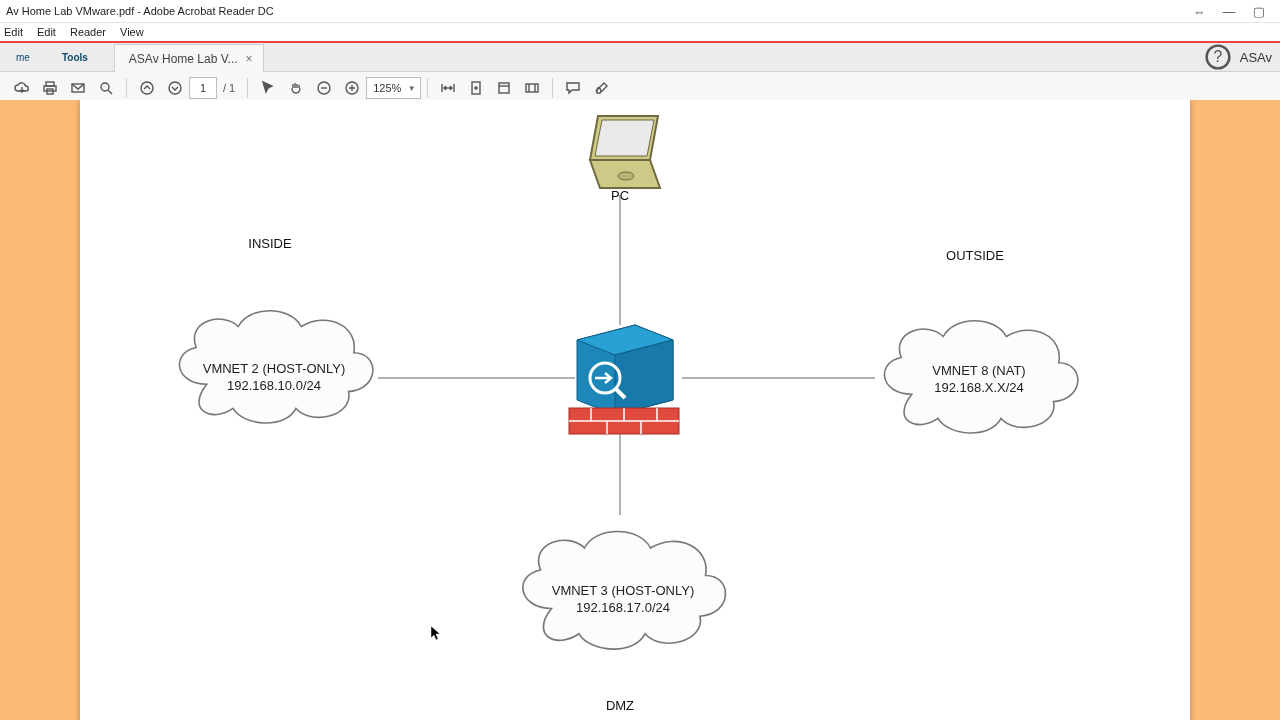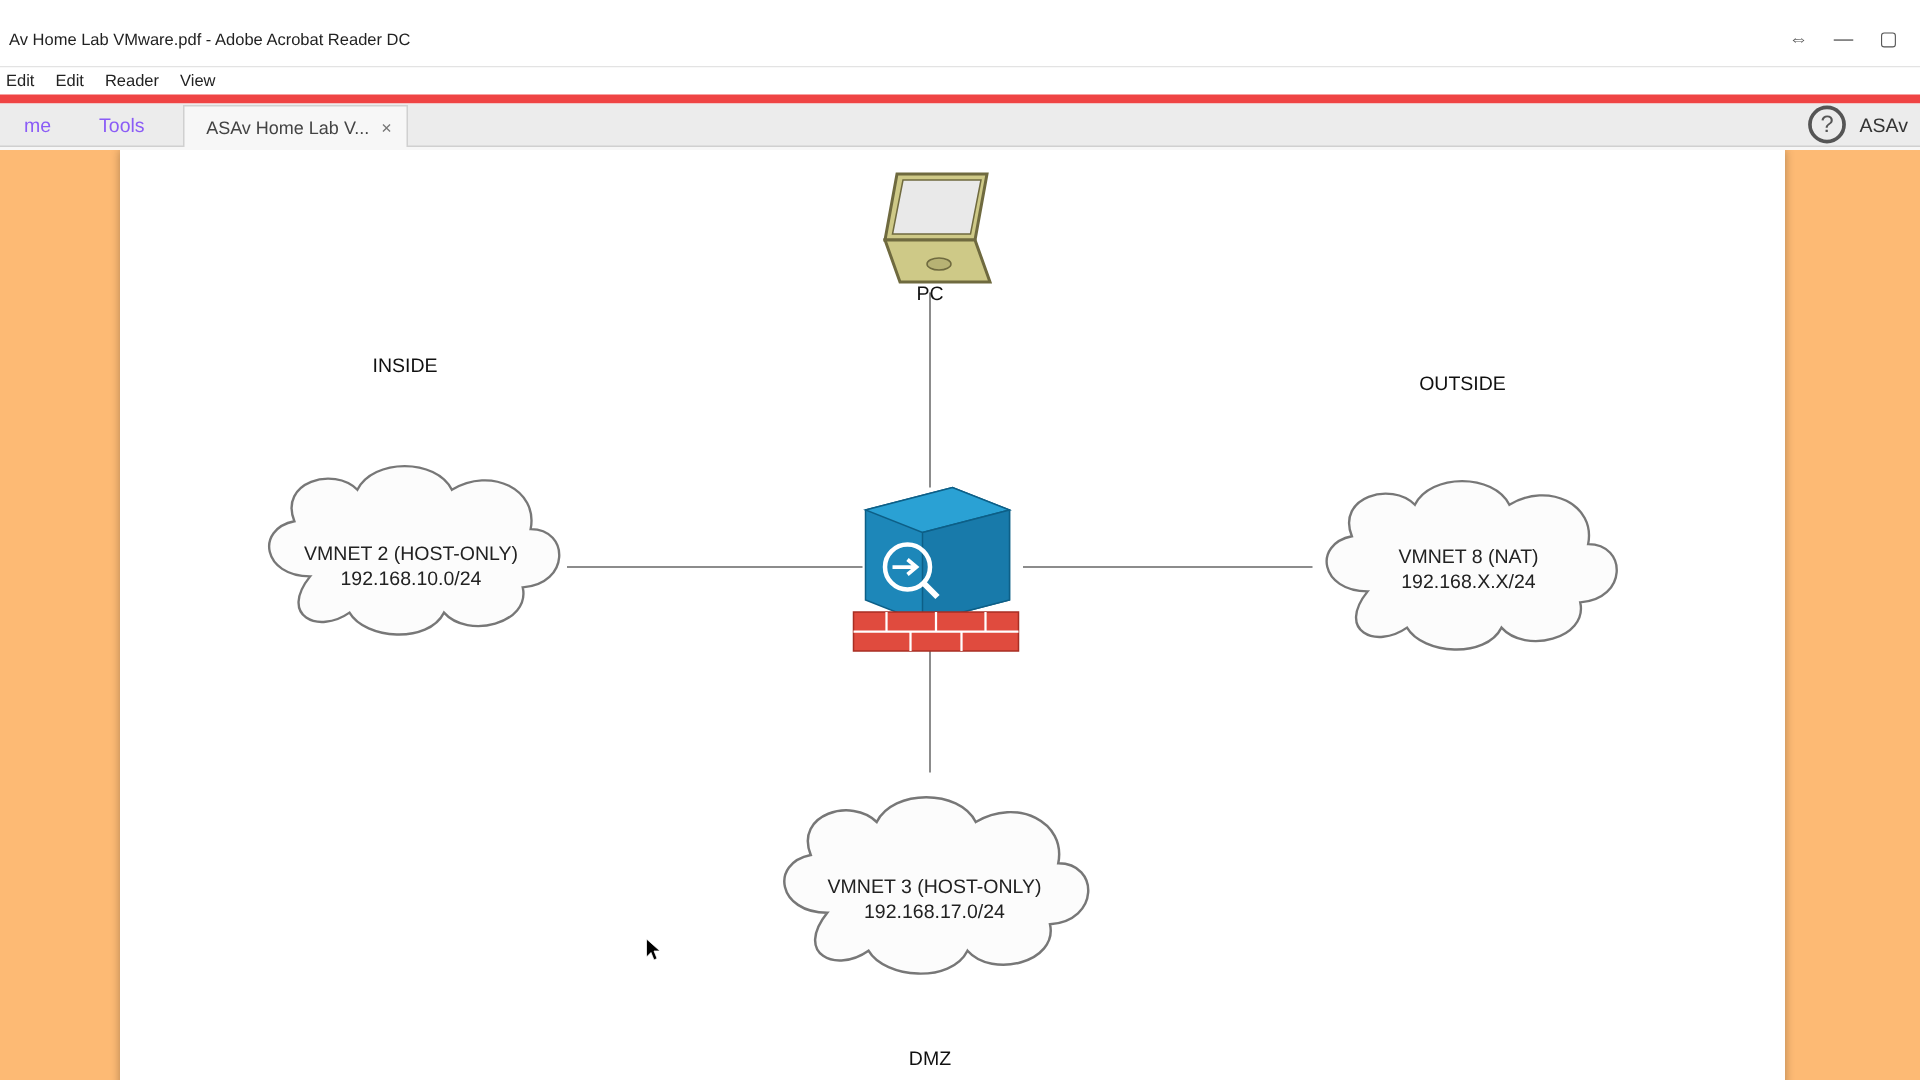--- a/index.html
+++ b/index.html
@@ -1,25 +1,25 @@
 <!DOCTYPE html>
 <html><head>
 <meta charset="utf-8">
 <style>
   html,body{margin:0;padding:0;font-family:"Segoe UI",Arial,sans-serif;font-size:12px;color:#222;background:#fff;width:1280px;height:720px;overflow:hidden}
   
-  .titlebar{height:22px;display:flex;align-items:flex-end;background:#fff;padding:11px 6px;border-bottom:1px solid #e3e3e3}
+  .titlebar{height:22px;display:flex;align-items:center;background:#fff;padding:0 6px;border-bottom:1px solid #e3e3e3}
   .titlebar .title{flex:1;font-size:11px;color:#222}
   .titlebar .winbtn{width:30px;text-align:center;font-size:13px;color:#555}
-  .menubar{height:18px;display:flex;align-items:center;padding:0 4px;font-size:11px;color:#222;background:#fff;border-bottom:6px solid #ef4444}
+  .menubar{height:18px;display:flex;align-items:center;padding:0 4px;font-size:11px;color:#222;background:#fff;border-bottom:2px solid #ef4444}
   .menubar span{margin-right:14px}
   
   .tabstrip{height:28px;background:#ececec;border-bottom:1px solid #d0d0d0;display:flex;align-items:stretch}
-  .hometab,.toolstab{display:flex;align-items:center;padding:0 16px;font-size:13px;color:#8b5cf6}
-  .toolstab{font-weight:400}
+  .hometab,.toolstab{display:flex;align-items:center;padding:0 16px;font-size:10px;color:#0c4a6e}
+  .toolstab{font-weight:700}
   .doctab{display:flex;align-items:center;background:#f7f7f7;border:1px solid #d0d0d0;border-bottom:none;padding:0 10px 0 14px;font-size:12px;color:#444;position:relative;top:1px;margin-left:10px}
   .doctab .x{margin-left:8px;color:#777;font-size:12px}
   .tabstrip .spacer{flex:1}
   .helpicon{width:28px;display:flex;align-items:center;justify-content:center;color:#555;font-size:14px}
   .user{display:flex;align-items:center;padding:0 8px;font-size:13px;color:#333}
   
   .toolbar{height:32px;background:#f7f7f7;border-bottom:1px solid #d0d0d0;display:flex;align-items:center;padding:0 8px}
   .tool{width:24px;height:24px;display:flex;align-items:center;justify-content:center;color:#555;margin:0 2px}
   .tool svg{width:16px;height:16px;stroke:#555;fill:none;stroke-width:1.4}
   .sep{width:1px;height:20px;background:#d0d0d0;margin:0 6px}

